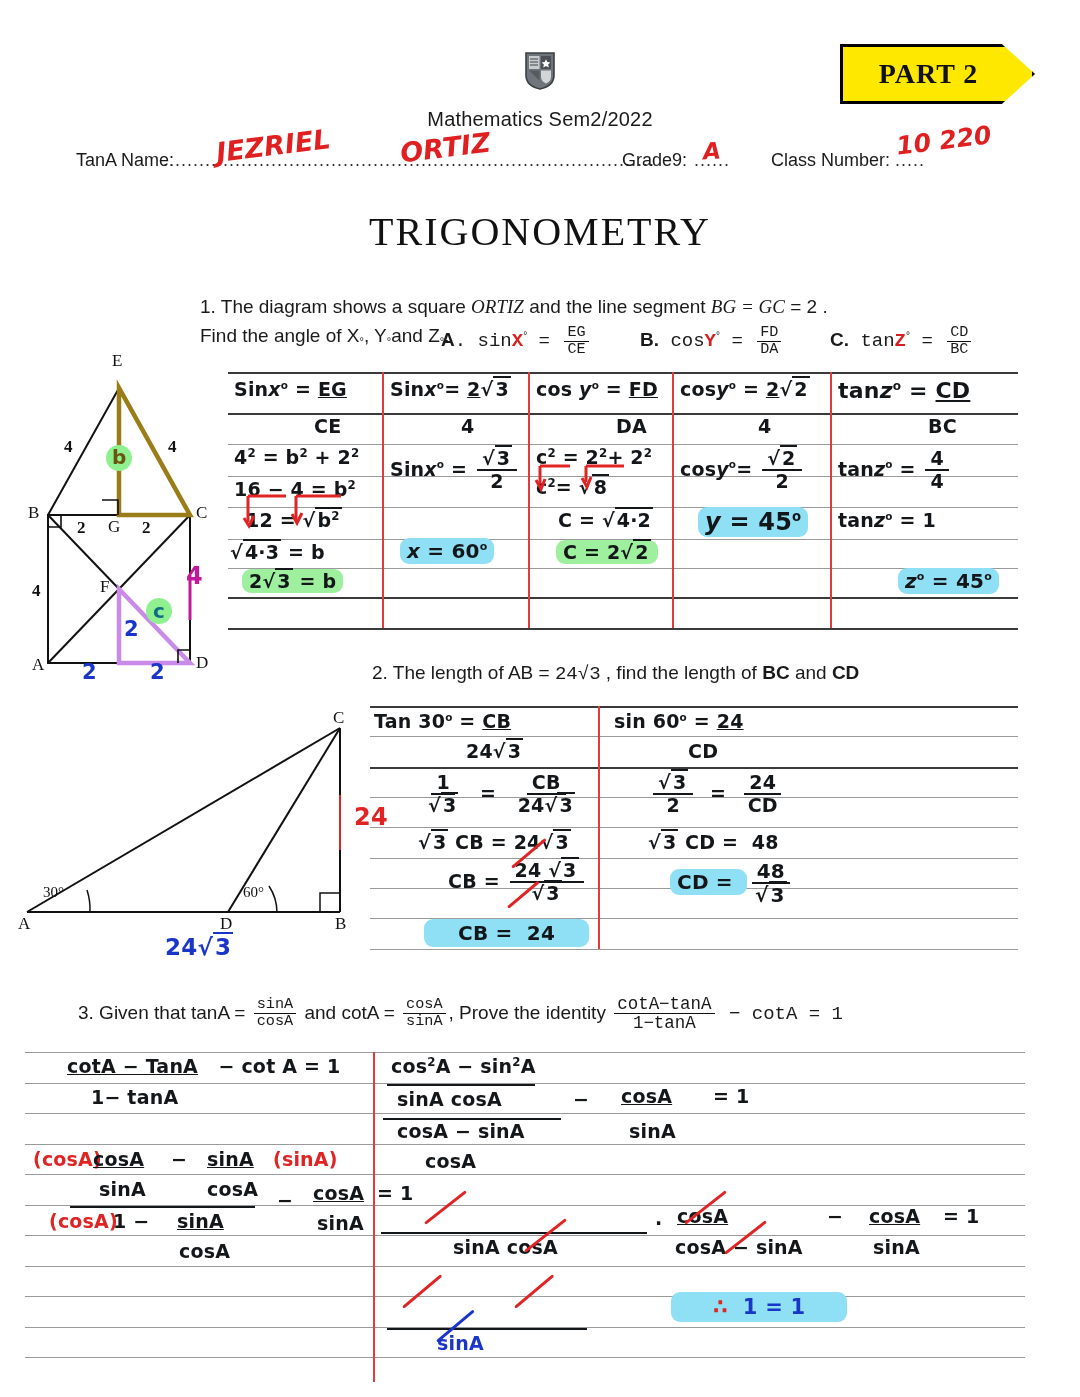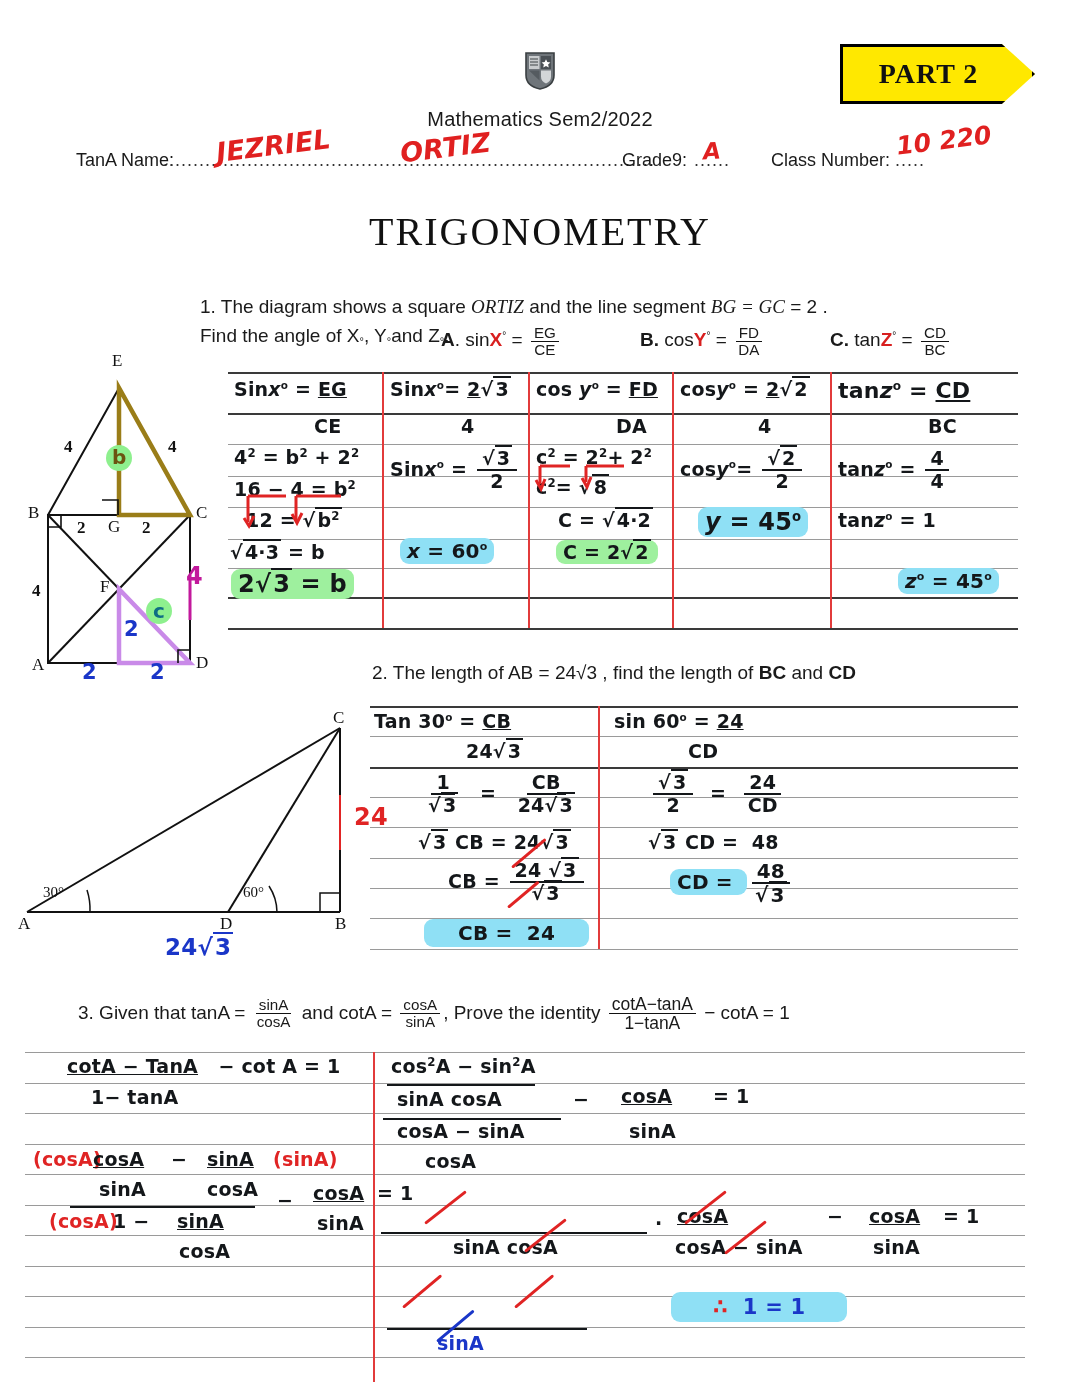--- a/index.html
+++ b/index.html
@@ -54,21 +54,21 @@
   
   .doc-title {
     position:absolute; left:0; top:208px; width:1080px; text-align:center;
     font-family:"Liberation Serif", serif;
     font-size:40px; letter-spacing:2px; color:#111;
   }
 
   
   .qtext { position:absolute; font-size:19px; color:#1a1a1a; line-height:1.45; }
   .ital { font-style:italic; font-family:"Liberation Serif", serif; }
-  .serif { font-family:Liberation Sans, sans-serif; }
+  .serif { font-family:Liberation Mono, monospace; }
   .bold { font-weight:700; }
   .red { color:#d81f1f; }
   .frac { display:inline-flex; flex-direction:column; align-items:center;
           vertical-align:middle; line-height:1.05; margin:0 3px; font-size:.80em; }
   .frac .num { border-bottom:1.4px solid #111; padding:0 3px; }
   .frac .den { padding:0 3px; }
 
   
   .ruled { position:absolute; }
   .rule-line { position:absolute; left:0; height:1px; background:#9a9a9a; }
@@ -253,21 +253,21 @@
     <div class="vdiv" style="left:300px; height:256px;"></div>
     <div class="vdiv" style="left:444px; height:256px;"></div>
     <div class="vdiv" style="left:602px; height:256px;"></div>
 
     <div class="hw" style="left:6px; top:6px; font-size:19px;">Sin<i>x</i><span class="deg">o</span> = <u>EG</u></div>
     <div class="hw" style="left:86px; top:43px; font-size:19px;">CE</div>
     <div class="hw" style="left:6px; top:74px; font-size:19px;">4<span class="sm">2</span> = b<span class="sm">2</span> + 2<span class="sm">2</span></div>
     <div class="hw" style="left:6px; top:106px; font-size:19px;">16 − 4 = b<span class="sm">2</span></div>
     <div class="hw" style="left:18px; top:137px; font-size:19px;">12 = <span class="rad">√<span class="bar">b<span class="sm">2</span></span></span></div>
     <div class="hw" style="left:2px; top:169px; font-size:19px;"><span class="rad">√<span class="bar">4·3</span></span> = b</div>
-    <div class="hw" style="left:3px; top:198px; font-size:24px;border-radius:11px;"><span class="hlg">2<span class="rad">√<span class="bar">3</span></span> = b</span></div>
+    <div class="hw" style="left:14px; top:198px; font-size:19px;border-radius:11px;"><span class="hlg">2<span class="rad">√<span class="bar">3</span></span> = b</span></div>
 
     <svg style="position:absolute; left:0; top:120px; width:150px; height:45px;">
       <path d="M20 4 h38 M20 4 v26" stroke="#e02424" stroke-width="3" fill="none"></path>
       <path d="M16 26 l5 8 l5 -10" stroke="#e02424" stroke-width="3" fill="none"></path>
       <path d="M68 4 h45 M68 4 v24" stroke="#e02424" stroke-width="3" fill="none"></path>
       <path d="M64 22 l5 9 l5 -10" stroke="#e02424" stroke-width="3" fill="none"></path>
     </svg>
 
     <div class="hw" style="left:162px; top:6px; font-size:19px;">Sin<i>x</i><span class="deg">o</span>= <u>2<span class="rad">√<span class="bar">3</span></span></u></div>
     <div class="hw" style="left:233px; top:43px; font-size:19px;">4</div>

